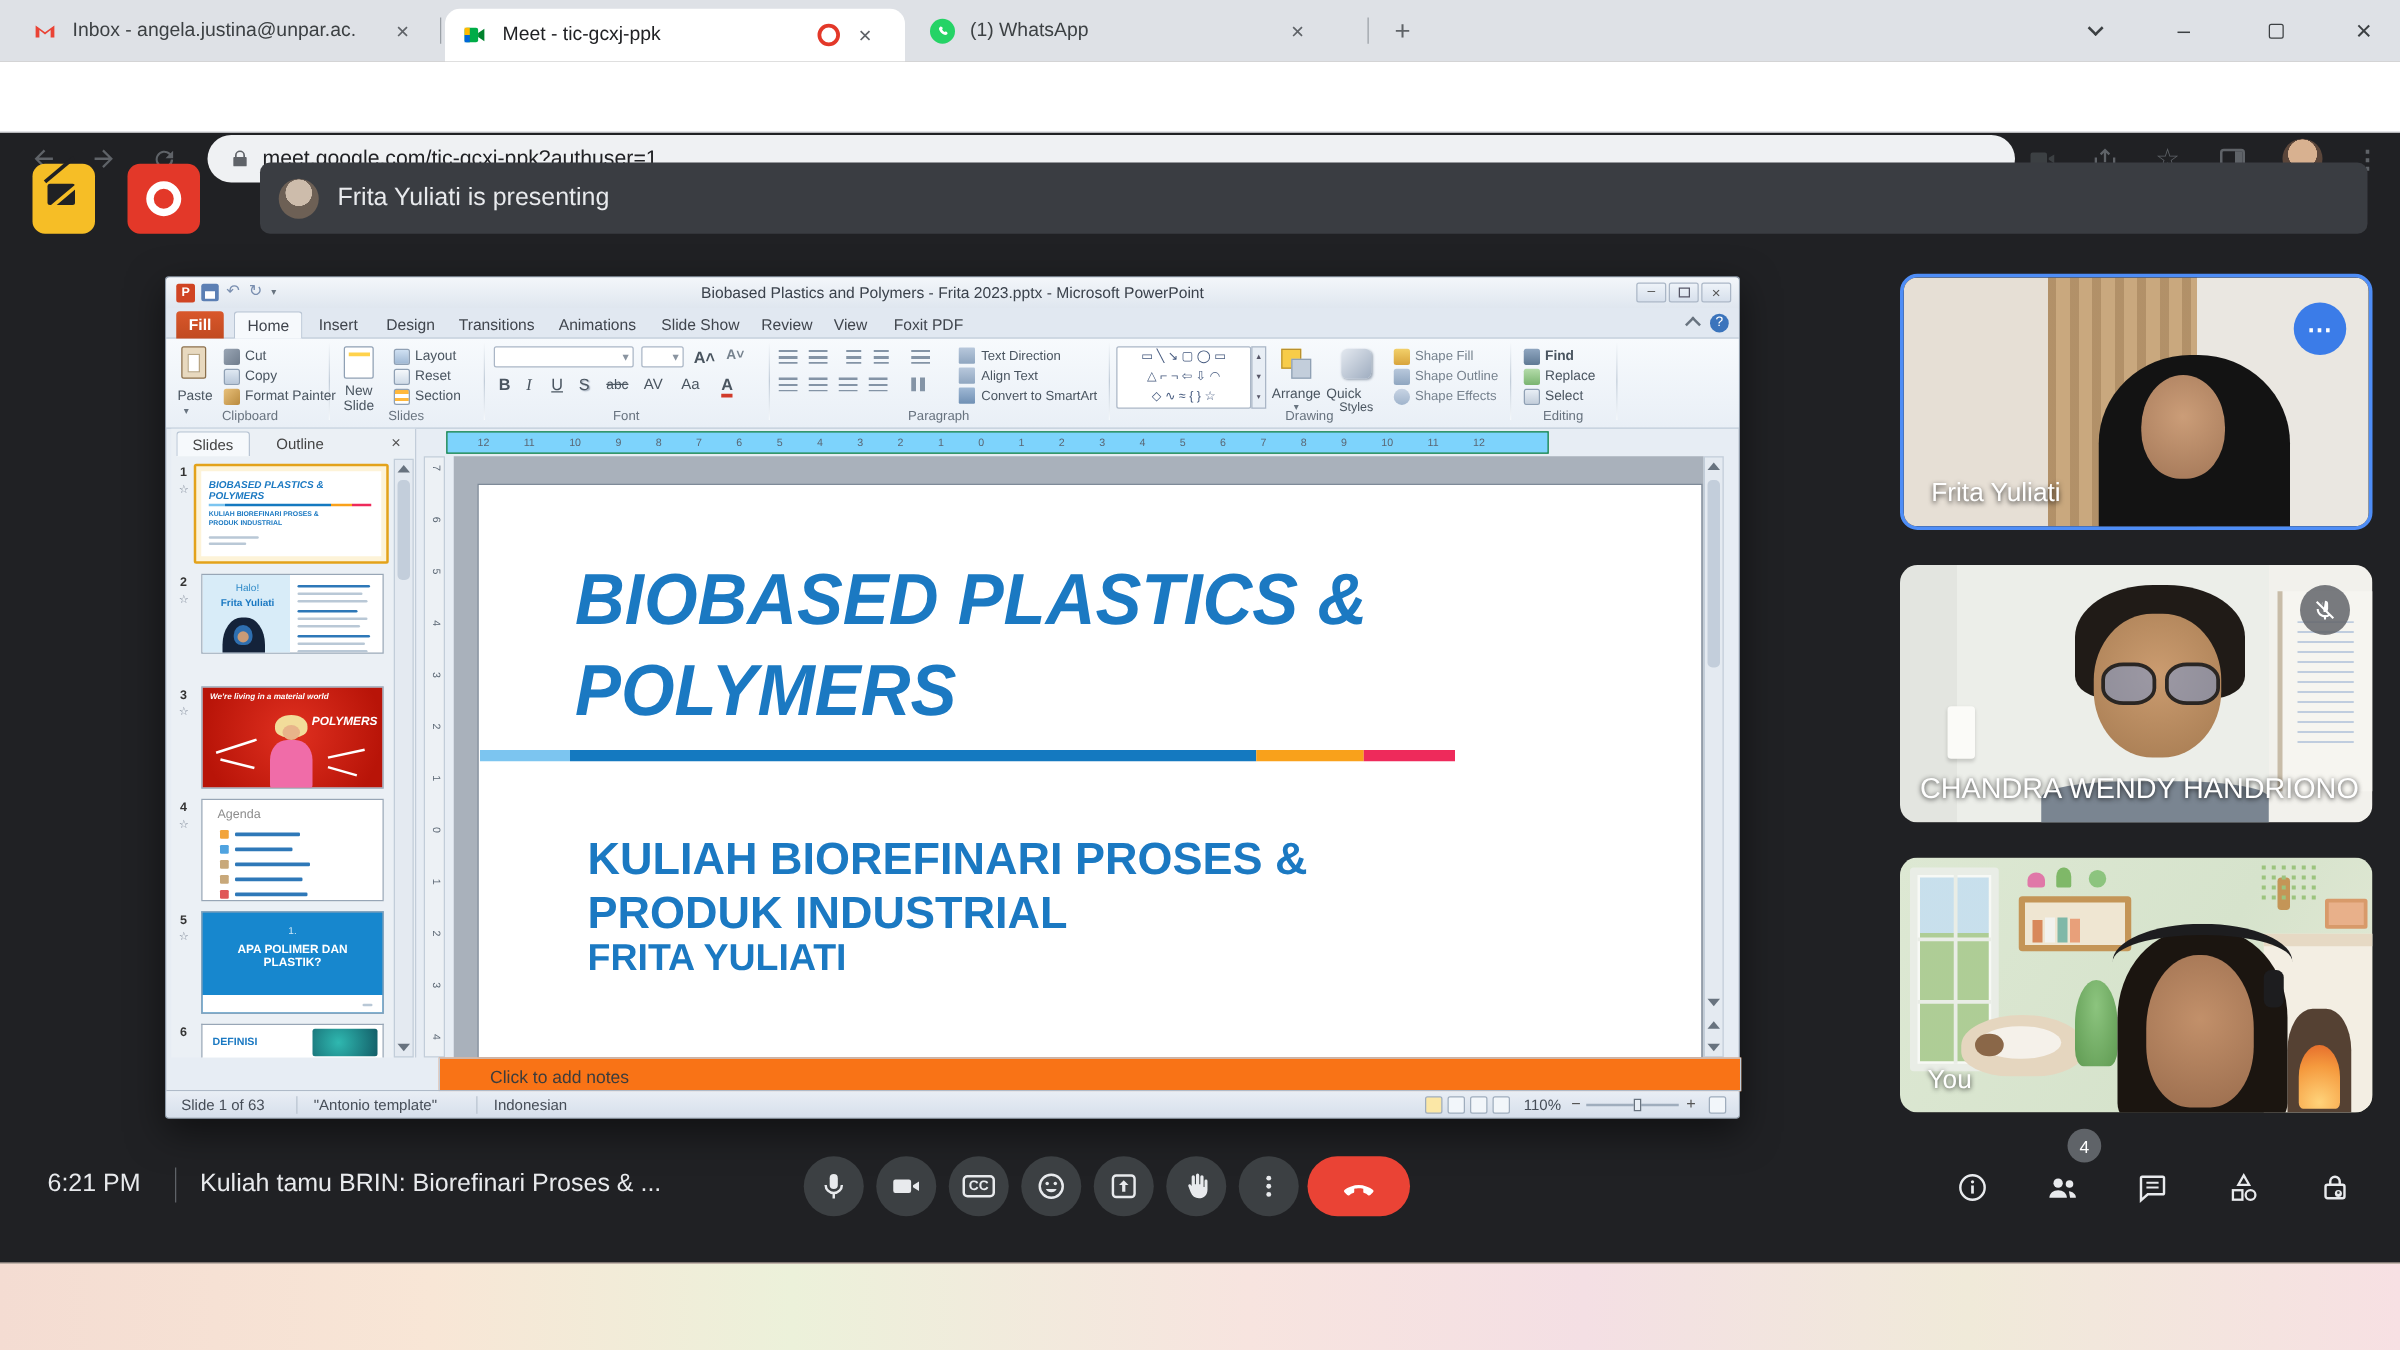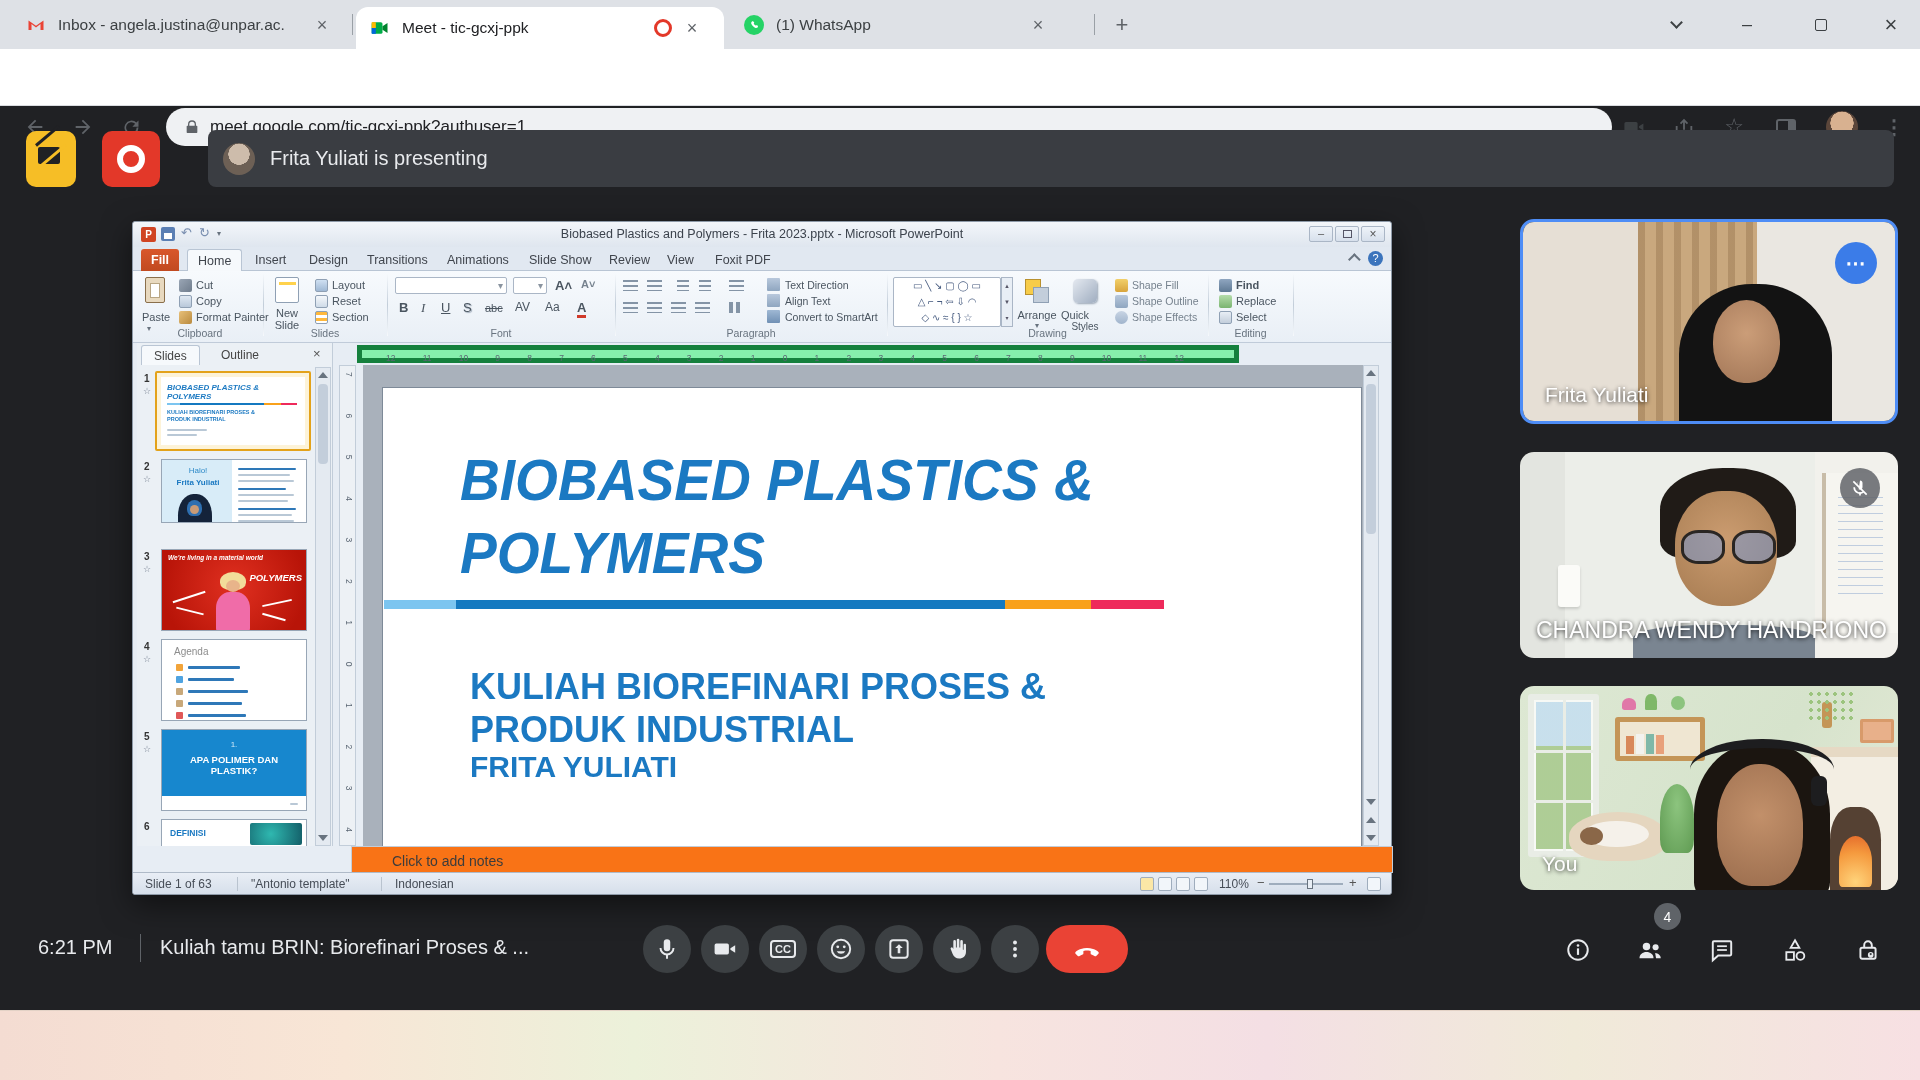--- a/index.html
+++ b/index.html
@@ -395,21 +395,21 @@
         <span>3</span>
         <span>2</span>
         <span>1</span>
         <span>0</span>
         <span>1</span>
         <span>2</span>
         <span>3</span>
         <span>4</span>
       </div>
 
-    <div class="abs" style="left:224px;top:123px;width:882px;height:18px;background:#86efac;border:5px solid #15803d">
+    <div class="abs" style="left:224px;top:123px;width:882px;height:18px;background:#7dd3fc;border:1px solid #15803d">
       <div style="position:absolute;left:24px;right:50px;top:3px;display:flex;justify-content:space-between;font-size:8.5px;color:#5a6673">
           <span>12</span>
           <span>11</span>
           <span>10</span>
           <span>9</span>
           <span>8</span>
           <span>7</span>
           <span>6</span>
           <span>5</span>
           <span>4</span>

